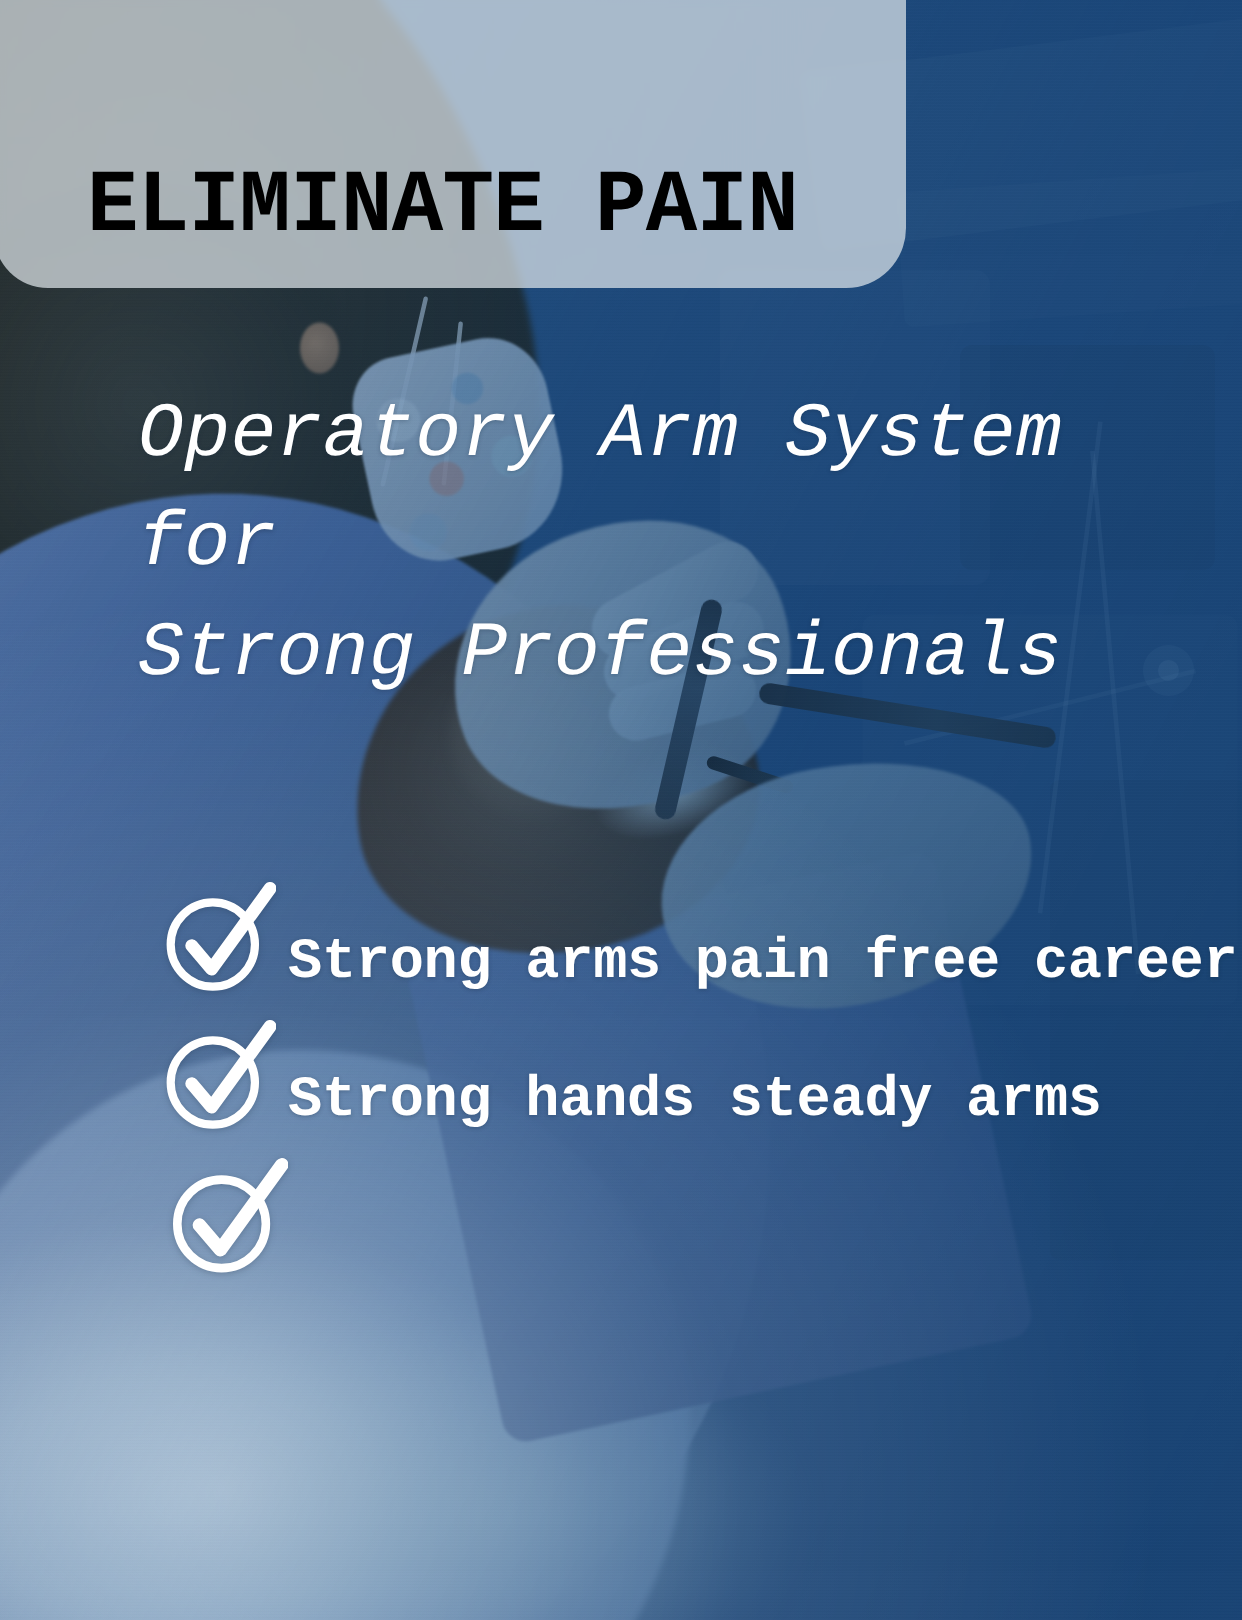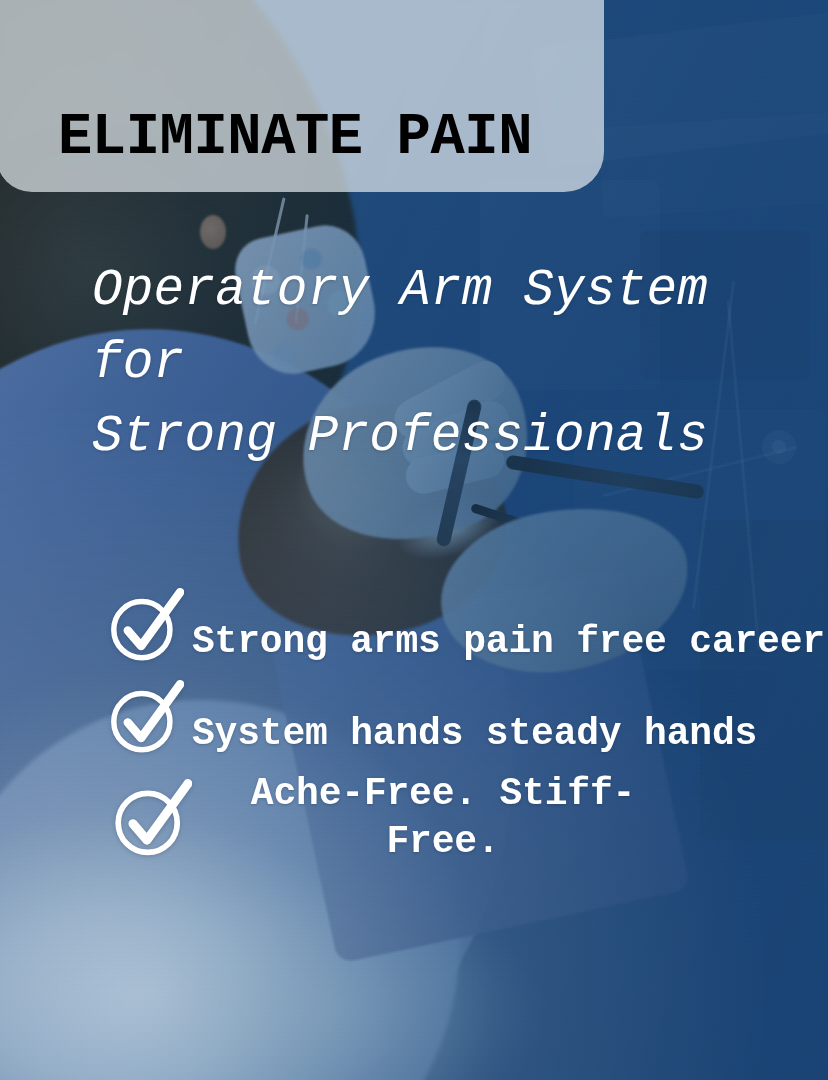--- a/index.html
+++ b/index.html
@@ -349,30 +349,29 @@
       <span class="ftext">Strong arms pain free career</span>
     </div>
 
     <div class="feature f2">
       <span class="ck">
         <svg viewBox="0 0 100 100" aria-hidden="true">
           <circle cx="46" cy="56" r="36" fill="none" stroke="#ffffff" stroke-width="7"></circle>
           <path d="M28 57 L45 77 L95 8" fill="none" stroke="#ffffff" stroke-width="11" stroke-linecap="round" stroke-linejoin="round"></path>
         </svg>
       </span>
-      <span class="ftext">System hands steady hands</span>
+      <span class="ftext">Strong hands steady arms</span>
     </div>
 
     <div class="feature f3">
       <span class="ck">
         <svg viewBox="0 0 100 100" aria-hidden="true">
           <circle cx="46" cy="56" r="36" fill="none" stroke="#ffffff" stroke-width="7"></circle>
           <path d="M28 57 L45 77 L95 8" fill="none" stroke="#ffffff" stroke-width="11" stroke-linecap="round" stroke-linejoin="round"></path>
         </svg>
       </span>
       <span class="ftext">
-        <span class="l">Ache-Free. Stiff-Free.</span>
       </span>
     </div>
 
   </div>
 
 </div>
 
 </body></html>

